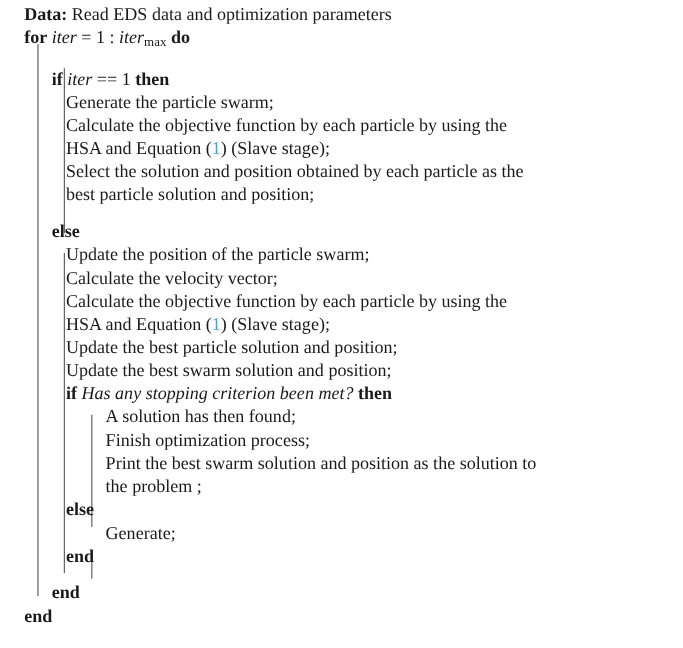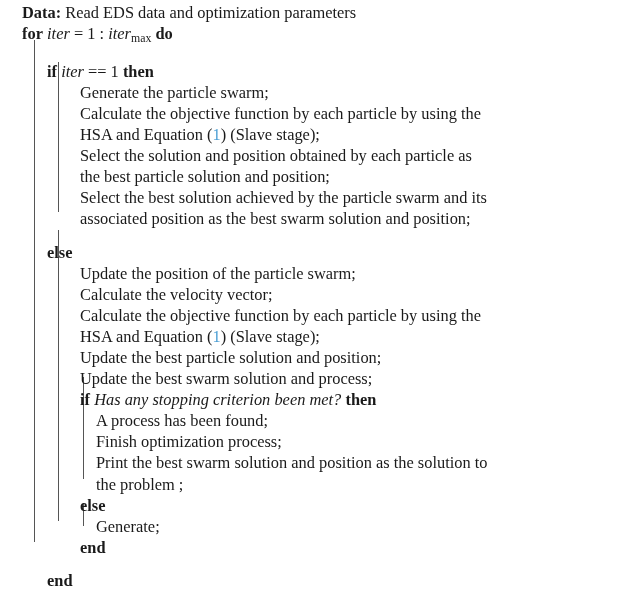--- a/index.html
+++ b/index.html
@@ -36,21 +36,21 @@
   .line .txt {
     display: block;
     text-indent: 0;
     padding-left: 7px;
     margin-left: -7px;
   }
 
   
   .lv0 { margin-left: 22px; }
   .lv1 { margin-left: 47px; margin-top: 12px; }
-  .lv2 { margin-left: 80px; }
+  .lv2 { margin-left: 60px; }
   .lv3 { margin-left: 96px; }
 
   
   .kw   { font-weight: bold; }
   .var  { font-style: italic; }
   .sub  { font-size: 0.72em; vertical-align: -0.22em; font-style: normal; margin-top: 39px; }
   .eqref{ color: #4d9fd4; }
   .rm   { font-style: normal; }
 
   
@@ -101,23 +101,20 @@
   <div class="line lv2 right-pad">
     <span class="txt">
       <span>Calculate the objective function by each particle by using the HSA and Equation (</span><span class="eqref">1</span><span>) (Slave stage);</span>
     </span>
   </div>
 
   <div class="line lv2 right-pad">
     <span class="txt">Select the solution and position obtained by each particle as the best particle solution and position;</span>
   </div>
 
-  <div class="line lv2">
-    <span class="txt">Select the best solution achieved by the particle swarm and its associated position as the best swarm solution and position;</span>
-  </div>
 
   <div class="line lv1">
     <span class="txt">
       <span class="kw">else</span>
     </span>
   </div>
 
   <div class="line lv2">
     <span class="txt">Update the position of the particle swarm;</span>
   </div>
@@ -130,33 +127,33 @@
     <span class="txt">
       <span>Calculate the objective function by each particle by using the HSA and Equation (</span><span class="eqref">1</span><span>) (Slave stage);</span>
     </span>
   </div>
 
   <div class="line lv2">
     <span class="txt">Update the best particle solution and position;</span>
   </div>
 
   <div class="line lv2">
-    <span class="txt">Update the best swarm solution and process;</span>
+    <span class="txt">Update the best swarm solution and position;</span>
   </div>
 
   <div class="line lv2">
     <span class="txt">
       <span class="kw">if</span>
       <span class="var">Has any stopping criterion been met?</span>
       <span class="kw">then</span>
     </span>
   </div>
 
   <div class="line lv3">
-    <span class="txt">A process has been found;</span>
+    <span class="txt">A solution has then found;</span>
   </div>
 
   <div class="line lv3">
     <span class="txt">Finish optimization process;</span>
   </div>
 
   <div class="line lv3 right-pad">
     <span class="txt">Print the best swarm solution and position as the solution to the problem ;</span>
   </div>
 

